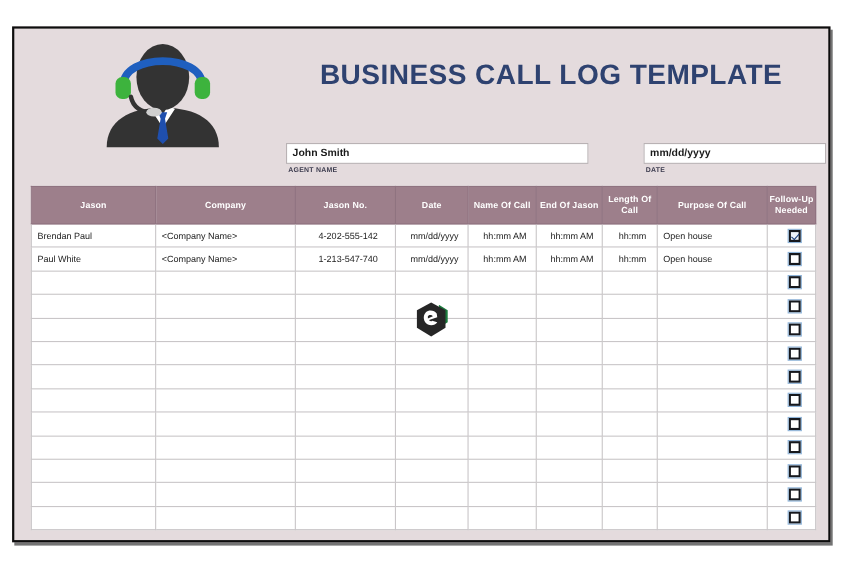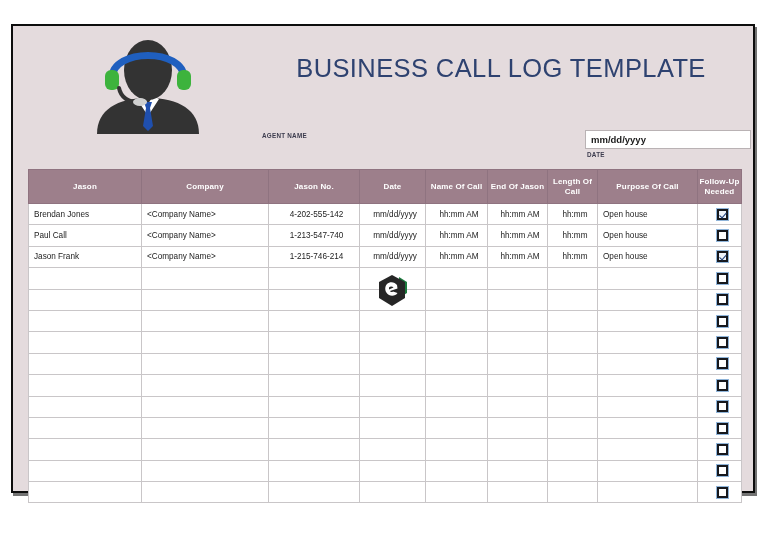--- a/index.html
+++ b/index.html
@@ -42,21 +42,21 @@
   }
 
   #doc-title {
     position: absolute;
     left: 238px;
     top: 28px;
     width: 500px;
     text-align: center;
     color: #2e4270;
     font-size: 25.5px;
-    font-weight: normal;
+    font-weight: bold;
     letter-spacing: 0.4px;
     white-space: nowrap;
   }
 
   
   #meta-row {
     position: absolute;
     left: 0;
     top: 104px;
     width: 100%;
@@ -196,20 +196,21 @@
         <ellipse cx="73" cy="72" rx="7" ry="4" fill="#cfcfcf"></ellipse>
       </svg>
     </div>
 
     <div id="doc-title">BUSINESS CALL LOG TEMPLATE</div>
   </div>
 
   <div id="meta-row">
 
     <div class="meta-field" id="field-agent-name">
+      <div class="meta-input" placeholder="Agent name">John Smith</div>
       <div class="meta-label">AGENT NAME</div>
     </div>
 
     <div class="meta-field" id="field-date">
       <div class="meta-input" placeholder="mm/dd/yyyy">mm/dd/yyyy</div>
       <div class="meta-label">DATE</div>
     </div>
   </div>
 
   <div id="log-table-wrap">
@@ -233,51 +234,40 @@
             <th>Date</th>
             <th>Name Of Call</th>
             <th>End Of Jason</th>
             <th>Length Of Call</th>
             <th>Purpose Of Call</th>
             <th>Follow-Up Needed</th>
           </tr>
       </thead>
       <tbody id="table-body">
           <tr>
-            <td>Brendan Jones</td>
+            <td>Brendan Paul</td>
             <td>&lt;Company Name&gt;</td>
             <td class="c-center">4-202-555-142</td>
             <td class="c-center">mm/dd/yyyy</td>
             <td class="c-center">hh:mm AM</td>
             <td class="c-center">hh:mm AM</td>
             <td class="c-center">hh:mm</td>
             <td>Open house</td>
             <td class="c-check"><span class="cbx on"></span></td>
           </tr>
           <tr>
-            <td>Paul Call</td>
+            <td>Paul White</td>
             <td>&lt;Company Name&gt;</td>
             <td class="c-center">1-213-547-740</td>
             <td class="c-center">mm/dd/yyyy</td>
             <td class="c-center">hh:mm AM</td>
             <td class="c-center">hh:mm AM</td>
             <td class="c-center">hh:mm</td>
             <td>Open house</td>
             <td class="c-check"><span class="cbx"></span></td>
-          </tr>
-          <tr>
-            <td>Jason Frank</td>
-            <td>&lt;Company Name&gt;</td>
-            <td class="c-center">1-215-746-214</td>
-            <td class="c-center">mm/dd/yyyy</td>
-            <td class="c-center">hh:mm AM</td>
-            <td class="c-center">hh:mm AM</td>
-            <td class="c-center">hh:mm</td>
-            <td>Open house</td>
-            <td class="c-check"><span class="cbx on"></span></td>
           </tr>
           <tr>
             <td></td>
             <td></td>
             <td class="c-center"></td>
             <td class="c-center"></td>
             <td class="c-center"></td>
             <td class="c-center"></td>
             <td class="c-center"></td>
             <td></td>

